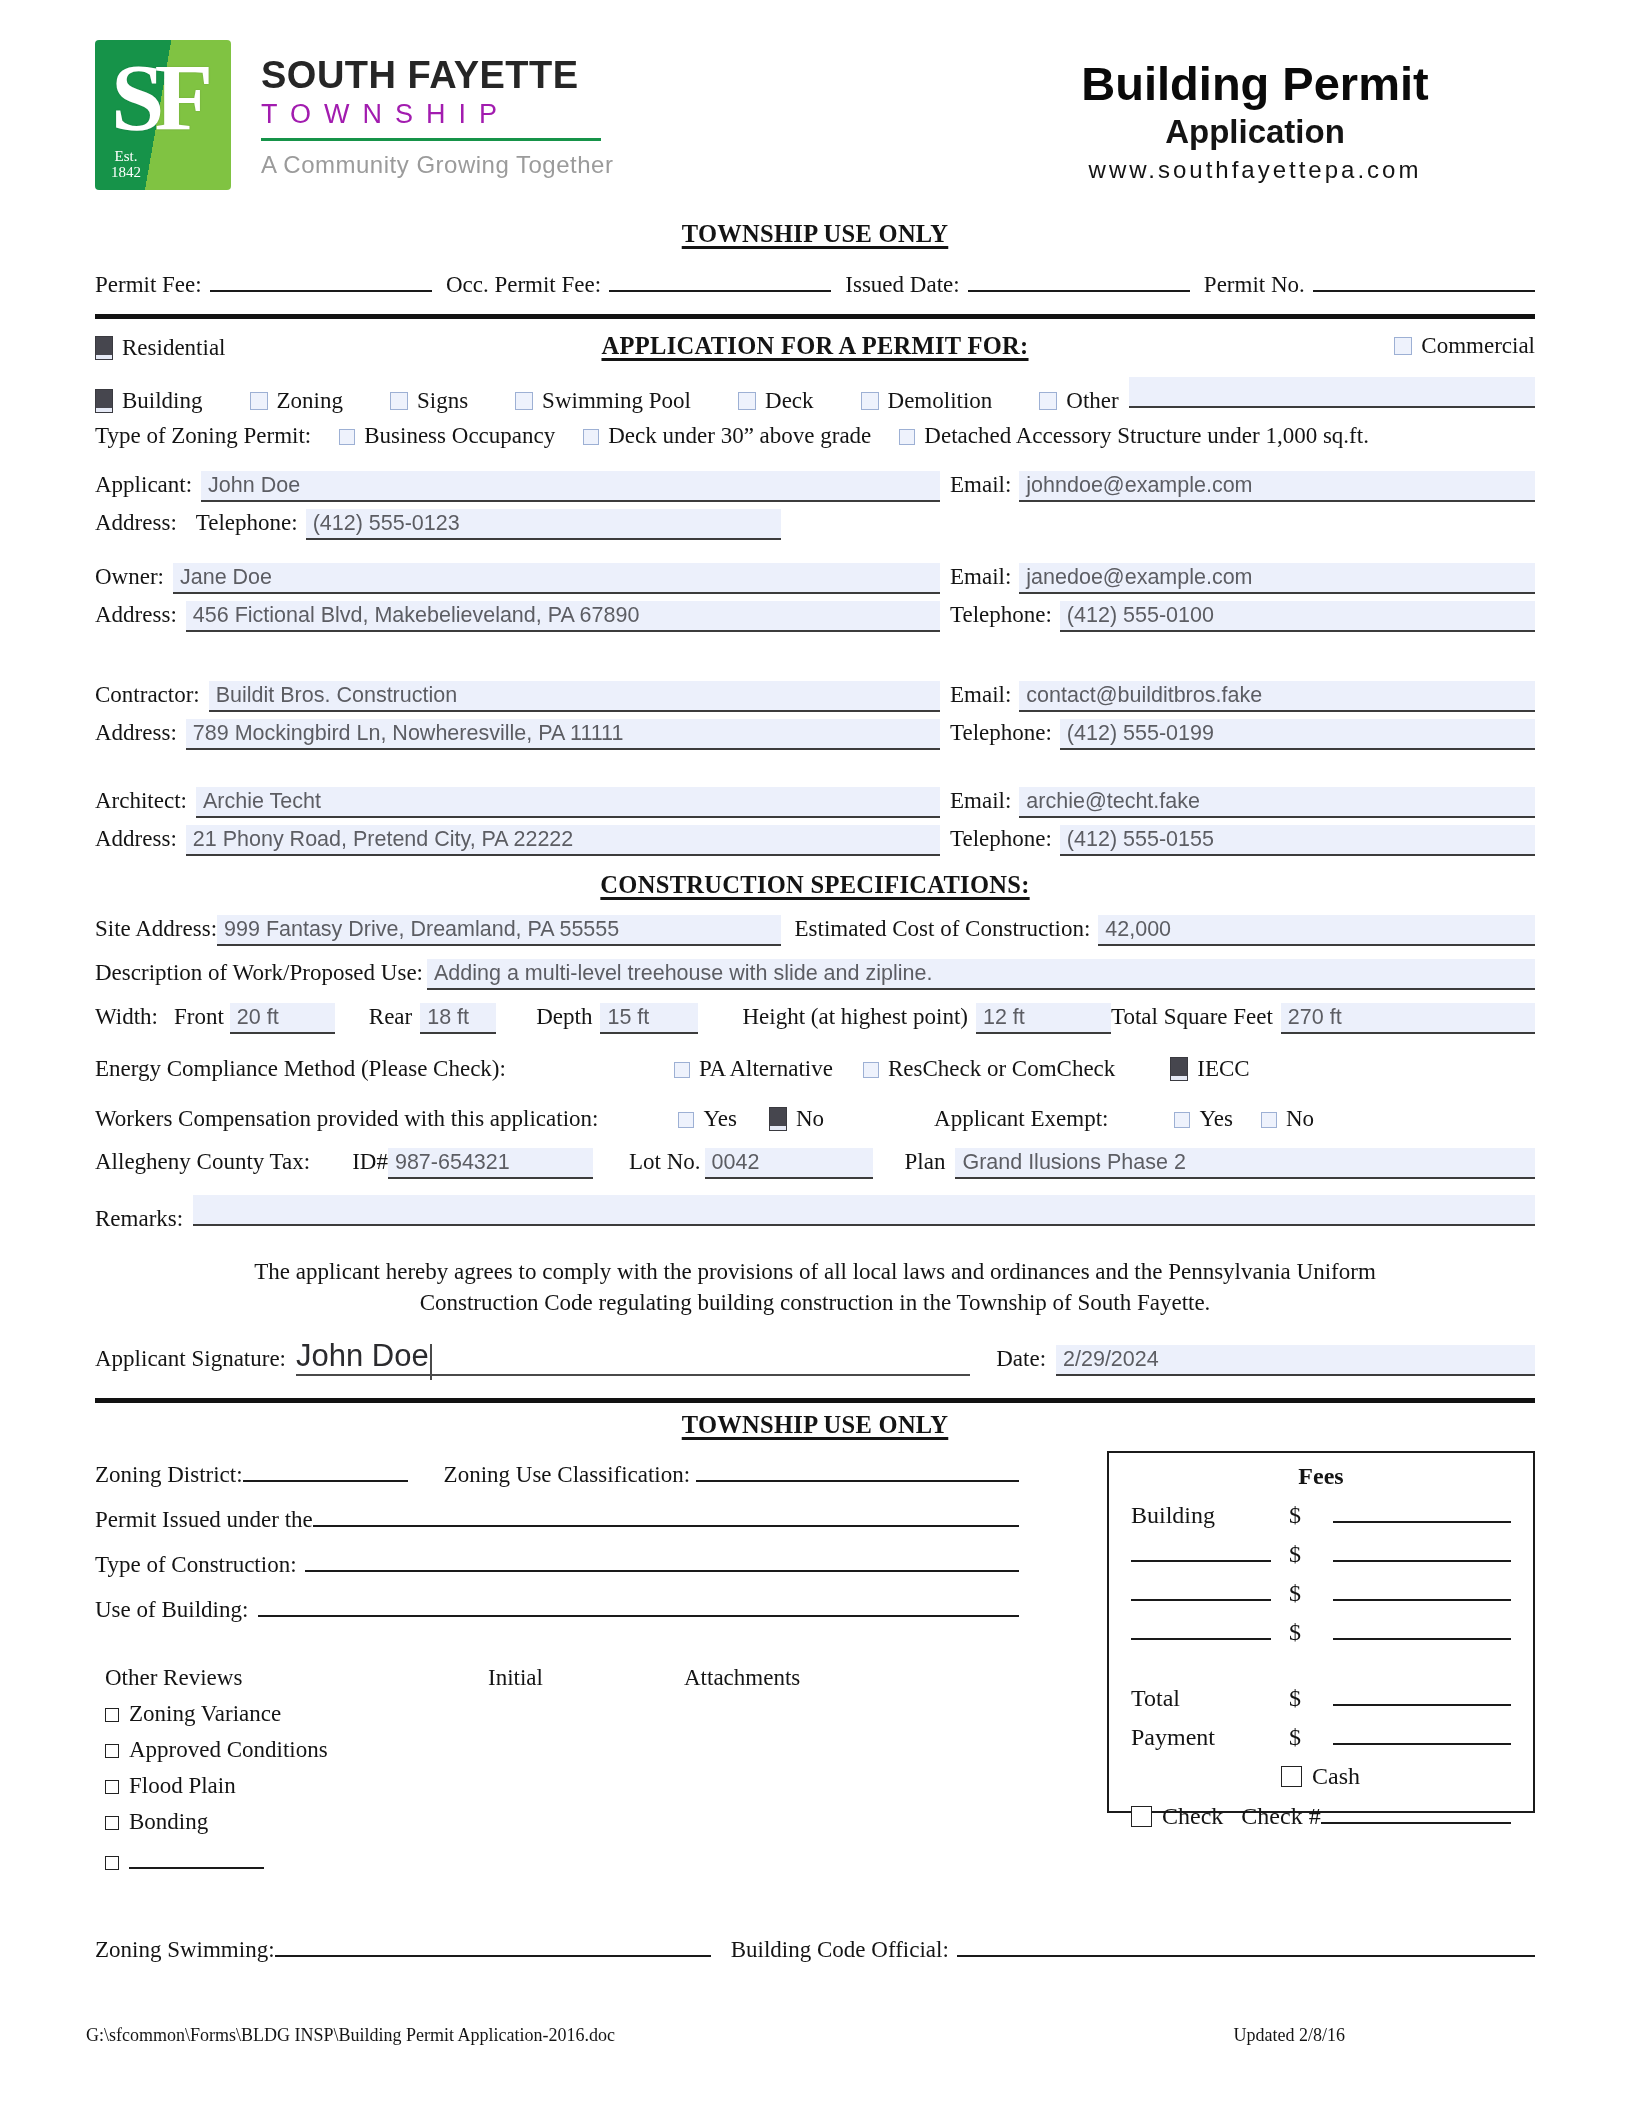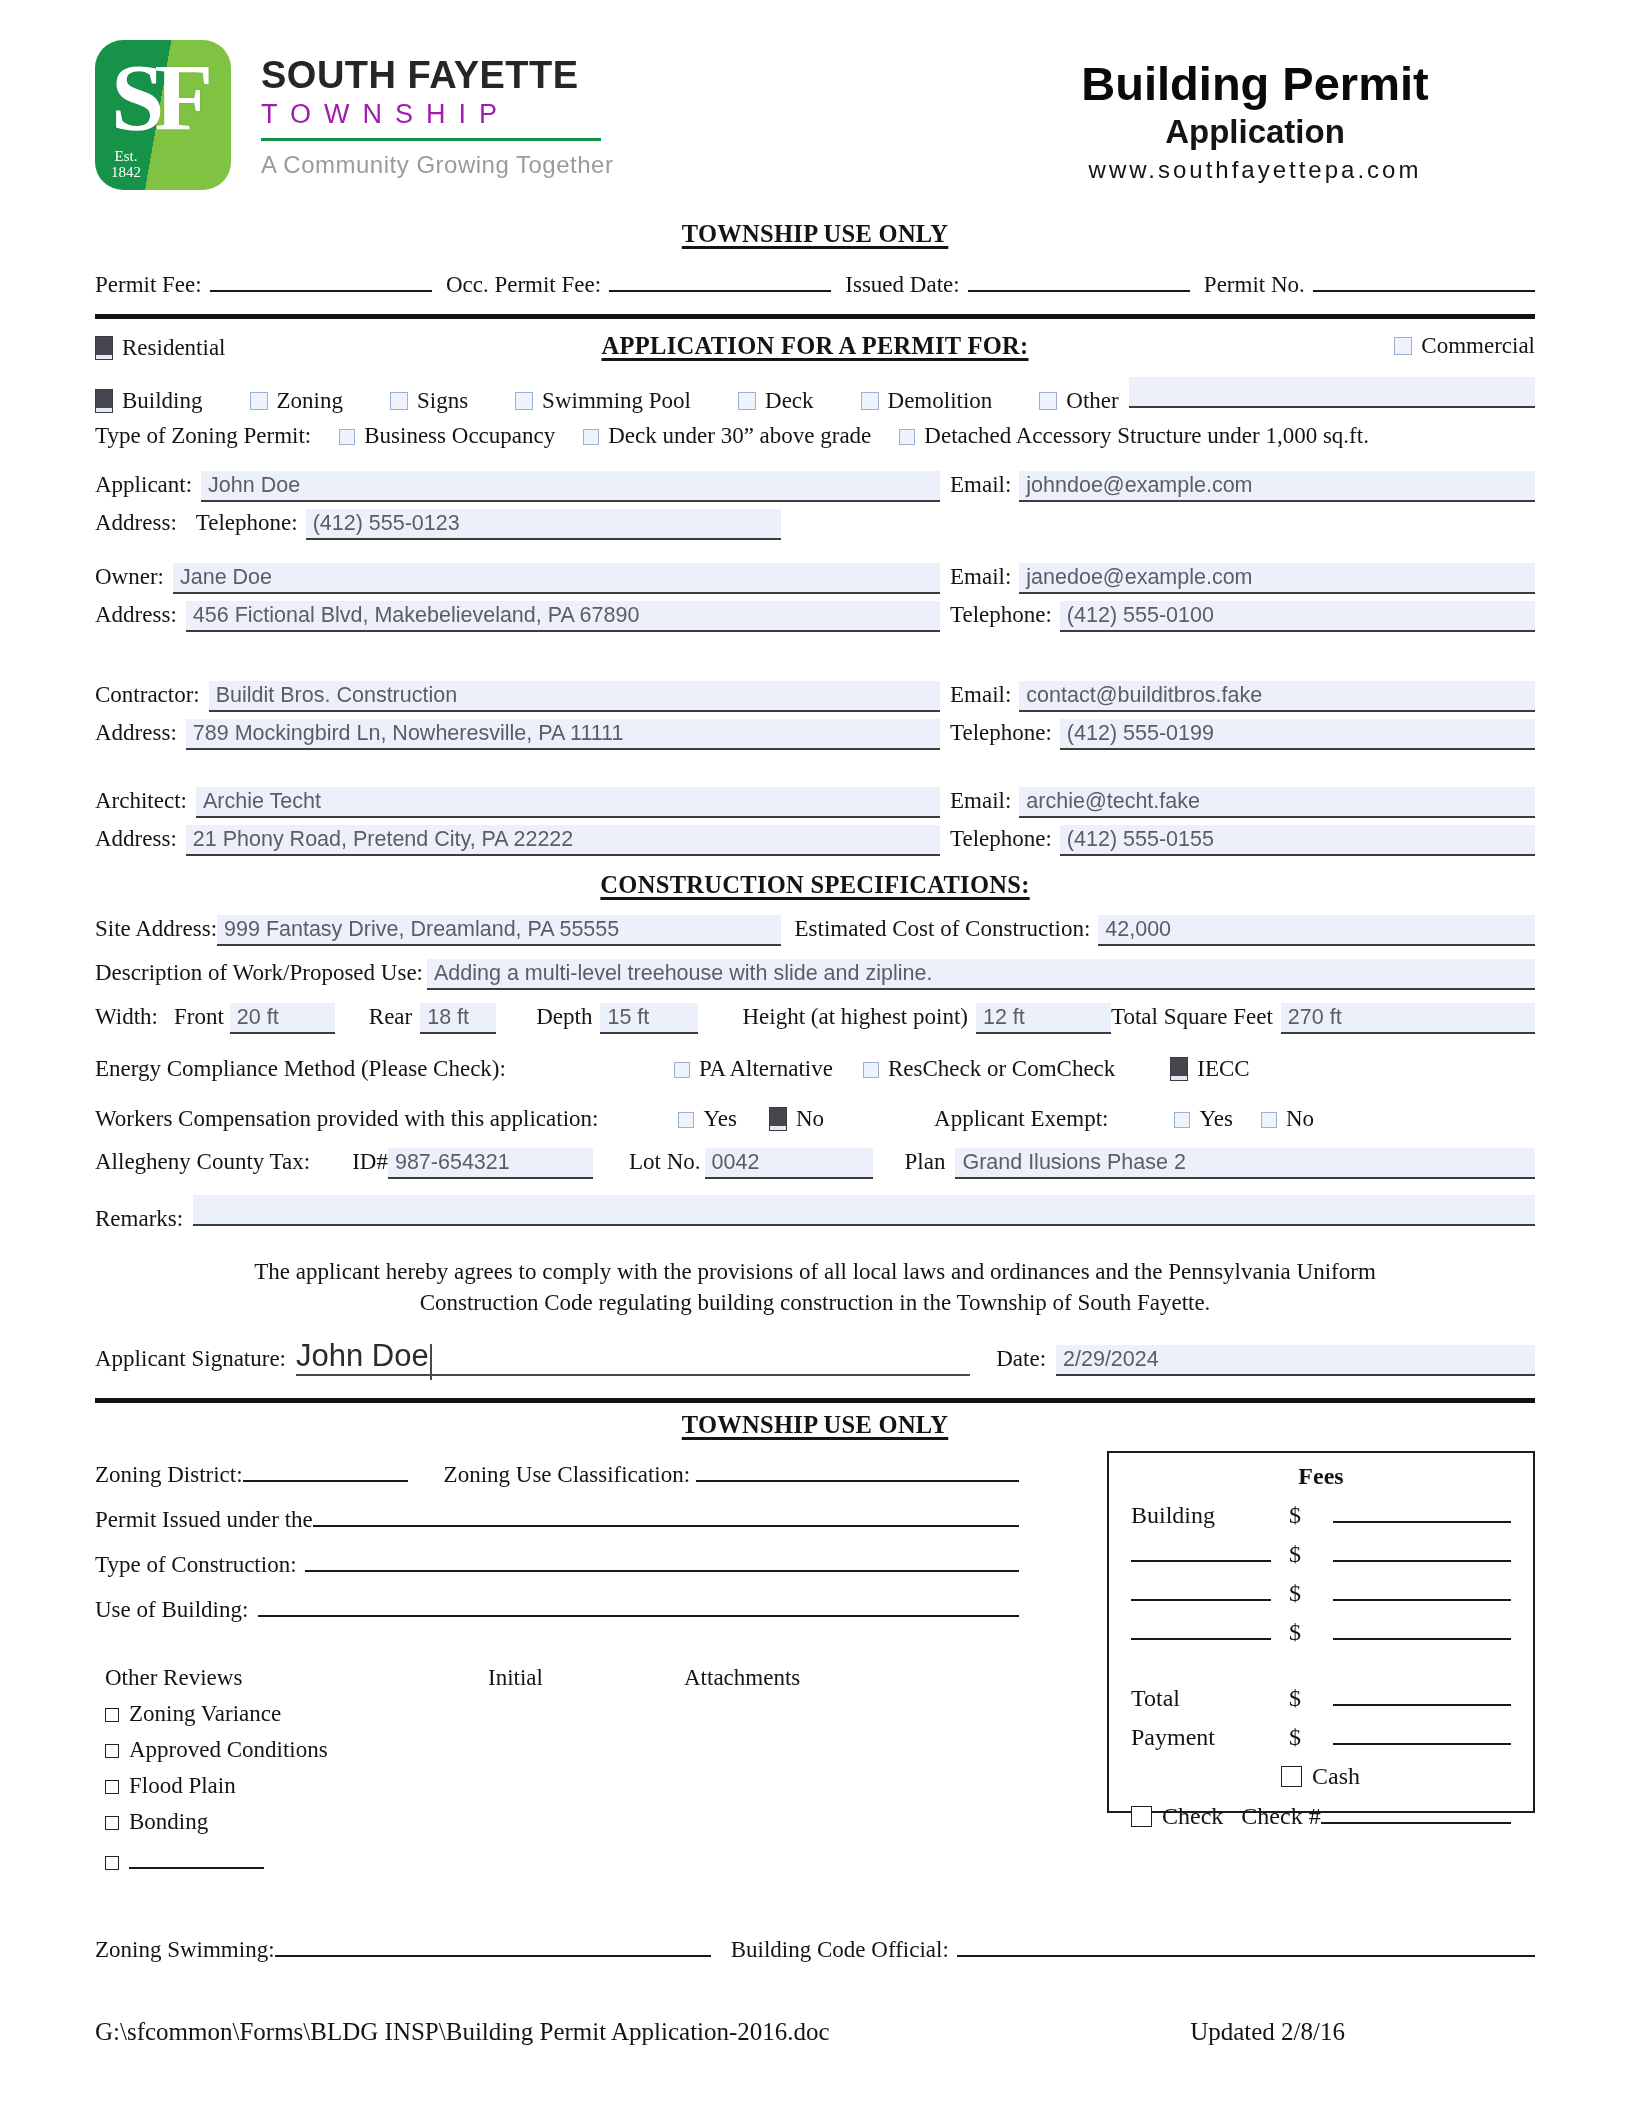--- a/index.html
+++ b/index.html
@@ -22,21 +22,21 @@
   .cb{width:18px;height:18px;background:#eef2fc;border:1.6px solid #9db0d4;display:inline-block;flex:none;
       transform:translateY(2px);margin-right:9px}
   .cb.checked{background:#46464e;border-color:#3a3a40;height:24px;transform:translateY(5px);
       box-shadow:inset 0 -4px 0 #e6eaf6}
   .pcb{width:14px;height:14px;border:1.6px solid #222;background:#fff;display:inline-block;flex:none;
       transform:translateY(1px);margin-right:10px}
   .pcb.big{width:21px;height:21px;transform:translateY(3px)}
 
   
   .header{display:flex;align-items:flex-start;height:168px}
-  .logo-mark{width:136px;height:150px;border-radius:28px;position:relative;color:#fff;flex:none;
+  .logo-mark{width:136px;height:150px;border-radius:4px;position:relative;color:#fff;flex:none;
              background:linear-gradient(100deg,#169349 47%,#80c342 47%)}
   .logo-sf{font-family:"Liberation Serif",serif;font-weight:bold;font-size:96px;position:absolute;top:2px;left:16px;
            letter-spacing:-10px;text-shadow:0 0 2px rgba(0,0,0,.15)}
   .logo-est{position:absolute;left:16px;bottom:10px;font-size:15px;line-height:16px;text-align:center}
   .logo-text{margin-left:30px;padding-top:14px}
   .org-name{font-family:"Liberation Sans",sans-serif;font-weight:700;font-size:38px;color:#262626;letter-spacing:.5px}
   .org-type{font-family:"Liberation Sans",sans-serif;font-size:27px;color:#a21caf;letter-spacing:13px;margin-top:2px}
   .org-rule{height:3px;background:#169349;width:340px;margin-top:8px}
   .tagline{font-family:"Liberation Sans",sans-serif;font-size:24px;color:#9b9b9b;margin-top:10px;letter-spacing:.5px}
   .title-area{margin-left:auto;width:560px;text-align:center;padding-top:16px}
@@ -86,21 +86,21 @@
   .orv{margin-left:10px;margin-top:34px}
   .orv-row{display:flex;align-items:baseline;height:36px}
   .orv-c1{width:383px;display:flex;align-items:baseline}
   .orv-c2{width:196px}
   .orv-c2 .line{width:142px}
   .orv-c3{width:332px}
   .orv-c3 .line{width:100%}
   .orv-head{font-size:23px}
 
   .officer-row{margin-top:52px;display:flex;align-items:baseline}
-  .footer{position:absolute;left:95px;right:95px;bottom:66px;display:flex;align-items:baseline;font-size:25px}
+  .footer{position:absolute;left:86px;right:95px;bottom:66px;display:flex;align-items:baseline;font-size:18px}
   .footer .updated{margin-left:auto;margin-right:190px}
 </style>
 </head>
 <body>
 
 <div class="page">
 
   <div class="header">
     <div class="logo-mark">
       <div class="logo-sf">SF</div>

